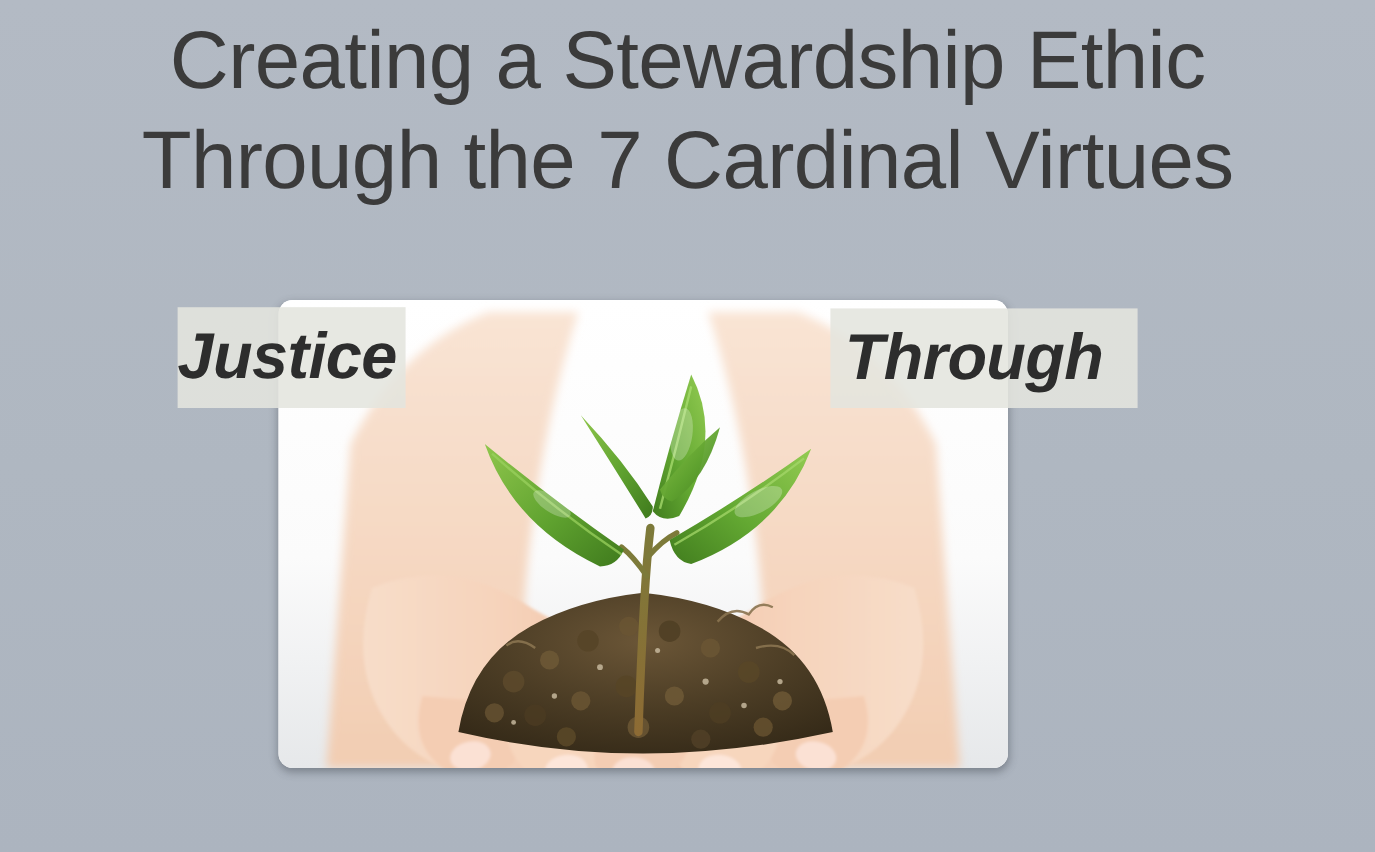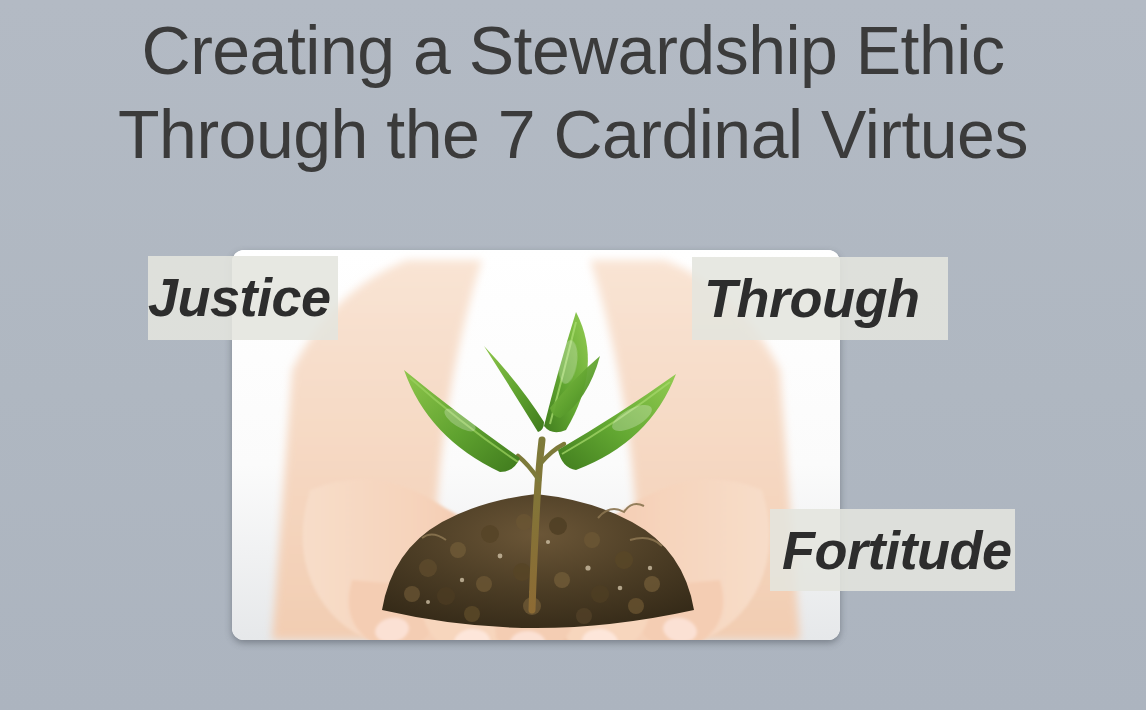--- a/index.html
+++ b/index.html
@@ -250,15 +250,14 @@
         </g>
       </g>
     </svg>
   </div>
 
   <div class="virtue-plate" id="plate-justice">Justice</div>
 
   <div class="virtue-plate" id="plate-prudence">Through</div>
 
 
-  <div class="virtue-plate" id="plate-fortitude">Fortitude</div>
 
 </div>
 
 </body></html>

